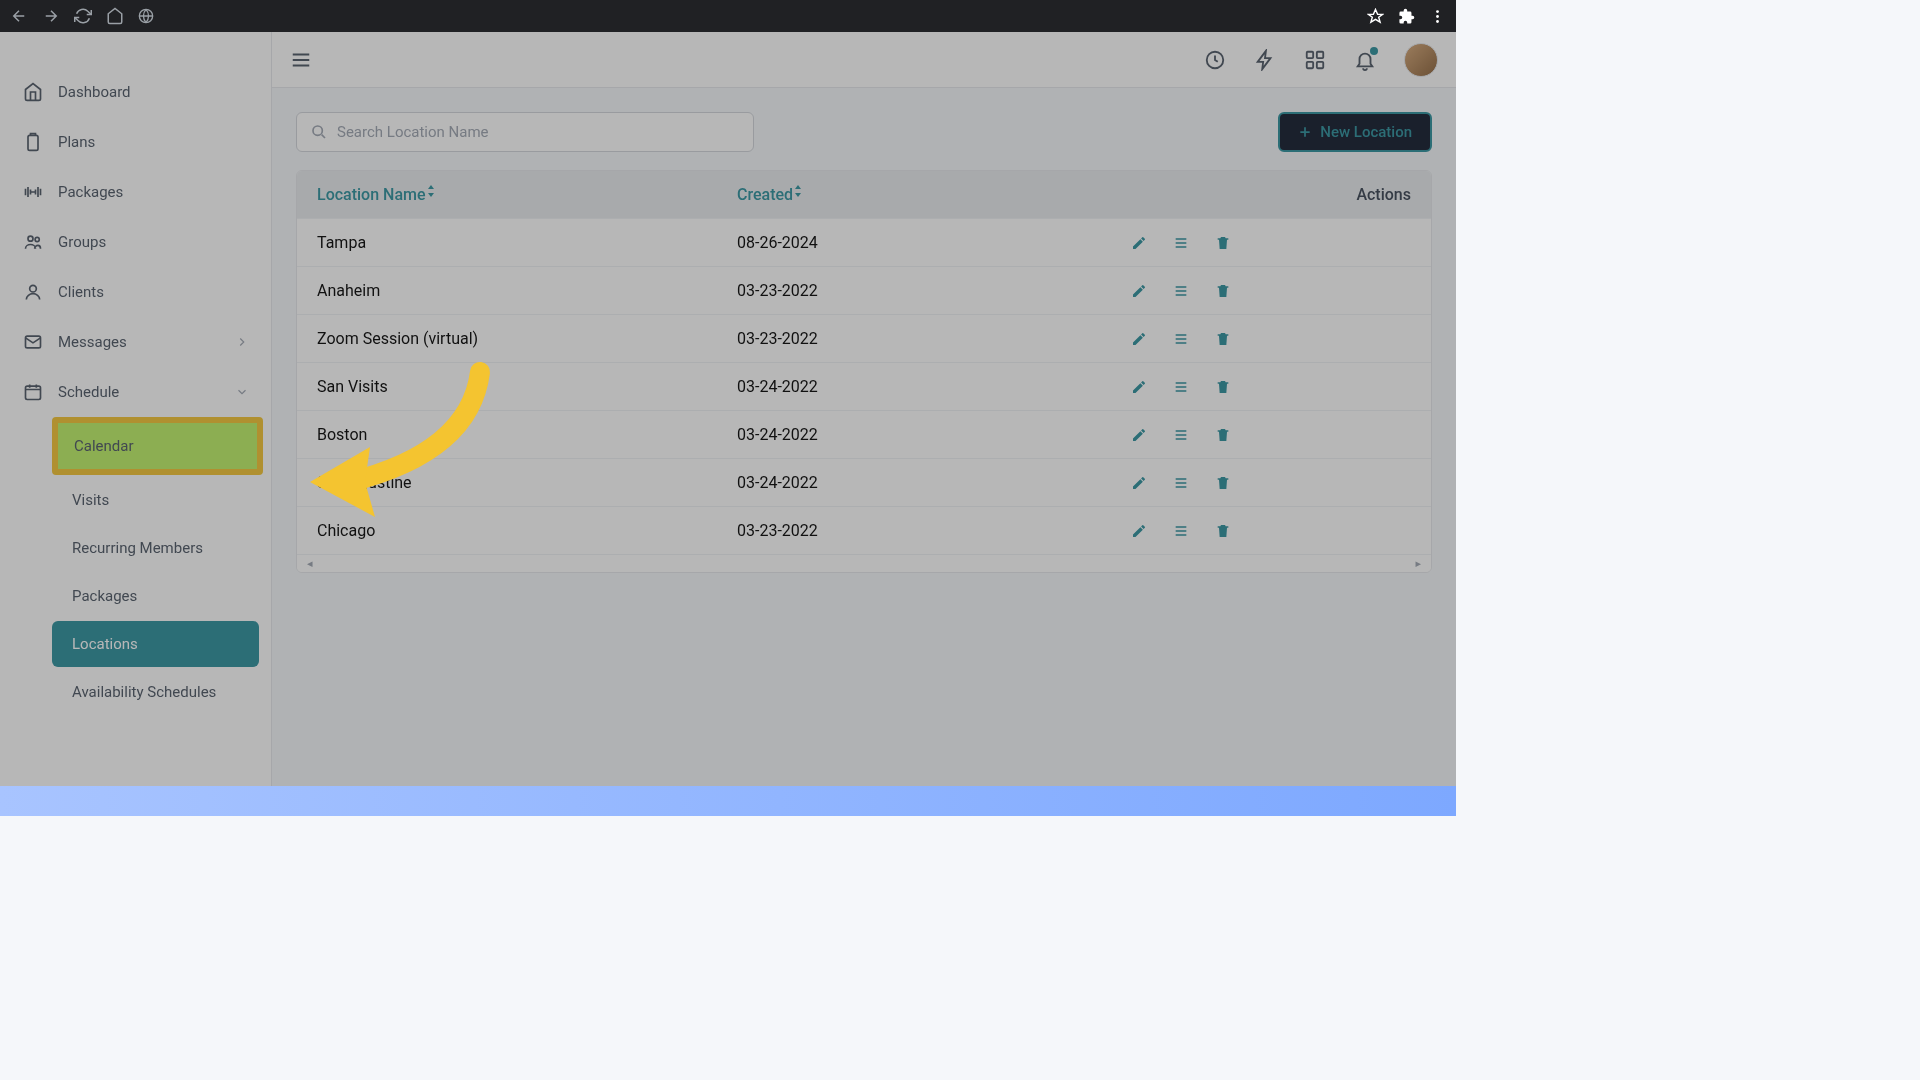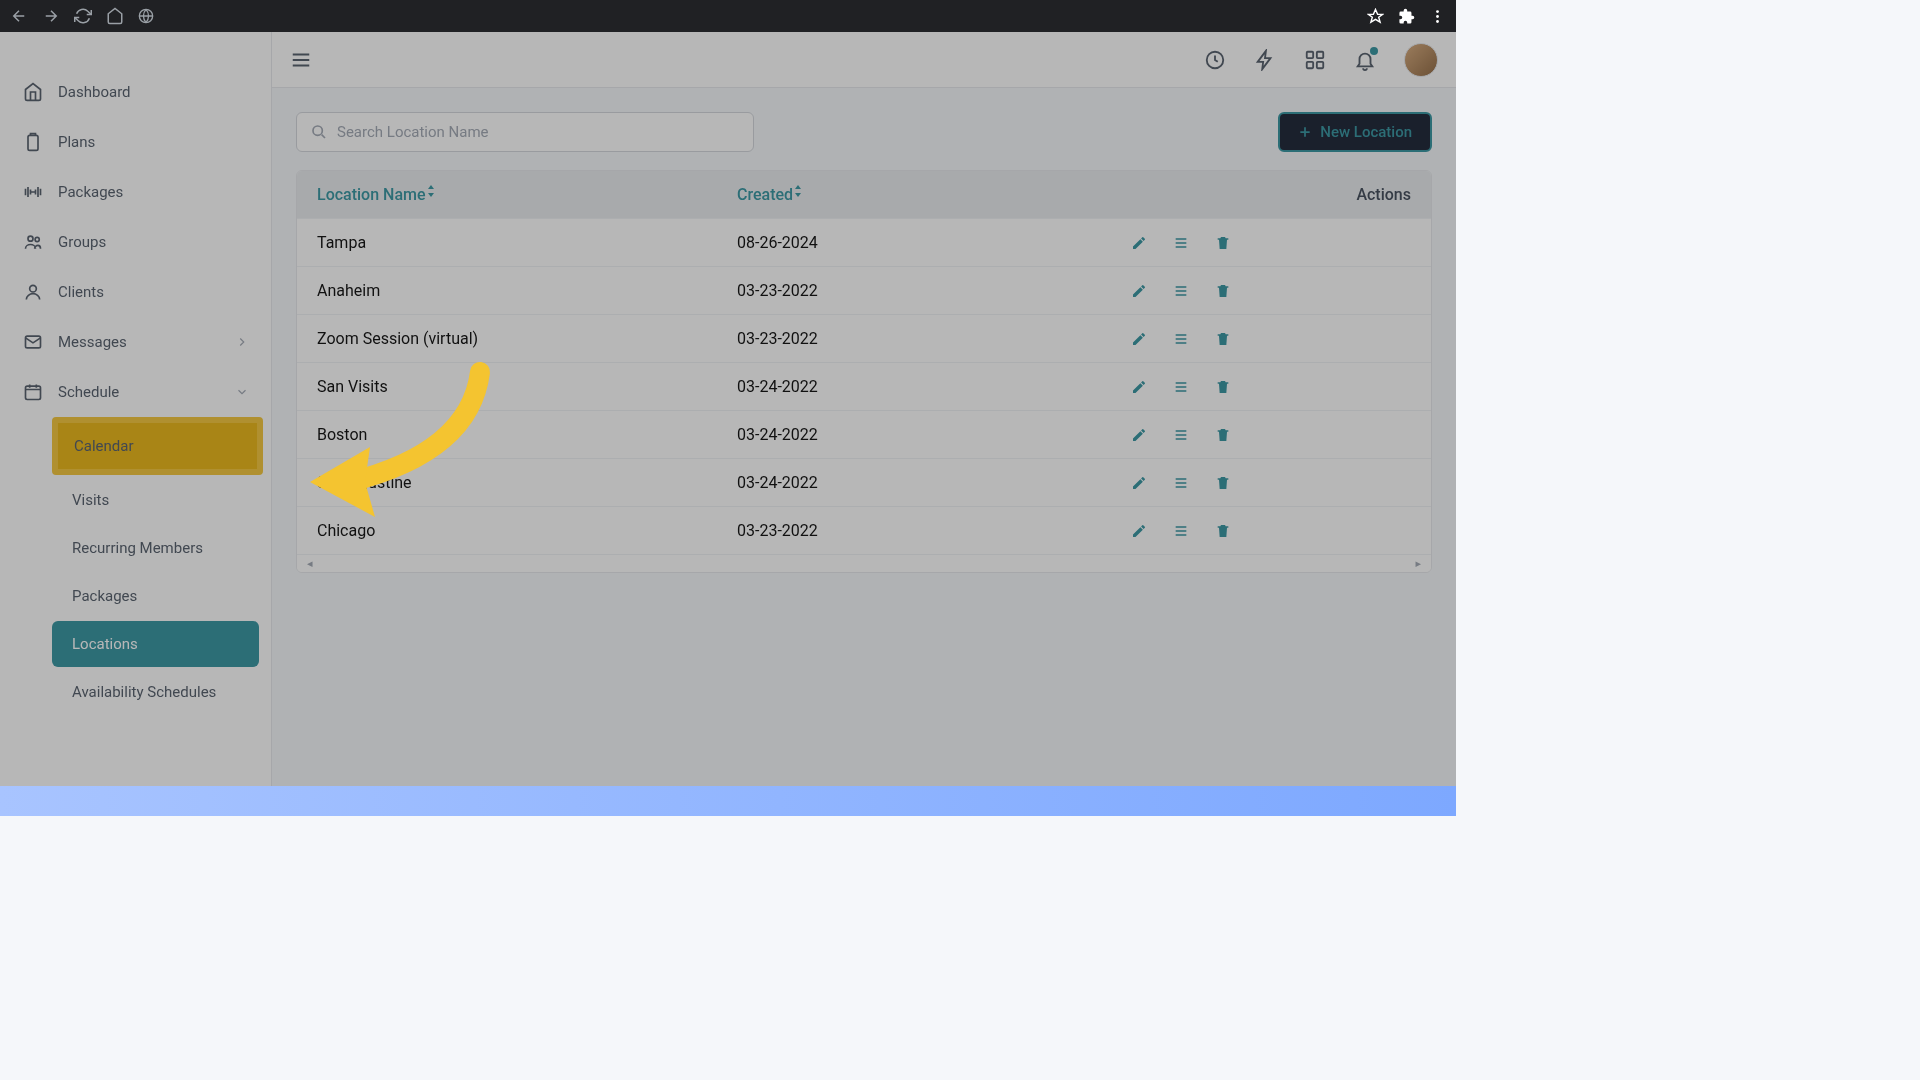--- a/index.html
+++ b/index.html
@@ -15,21 +15,21 @@
 
 .app { display: flex; height: calc(816px - 32px - 30px); position: relative; }
 .sidebar { width: 272px; background: #fff; border-right: 1px solid #e5e7eb; padding-top: 35px; }
 .sidebar-item { display: flex; align-items: center; gap: 14px; padding: 14px 22px; color: #4b5563; cursor: pointer; font-size: 15px; }
 .sidebar-item .icon { width: 22px; height: 22px; display: flex; align-items: center; justify-content: center; color: #4b5563; }
 .sidebar-item .chev { margin-left: auto; color: #9ca3af; }
 .sidebar-sub { padding-left: 52px; }
 .sidebar-sub-item { padding: 14px 20px; color: #4b5563; cursor: pointer; font-size: 15px; border-radius: 6px; margin: 2px 12px 2px 0; }
 .sidebar-sub-item.active { background: #2a8f9c; color: #fff; }
 .highlight-wrap { margin: 0 8px 0 52px; border: 6px solid #f4c430; border-radius: 4px; }
-.highlight-wrap .sidebar-sub-item { margin: 0; background: #eab308; border-radius: 0; padding: 14px 16px; }
+.highlight-wrap .sidebar-sub-item { margin: 0; background: #bef264; border-radius: 0; padding: 14px 16px; }
 
 .main { flex: 1; background: #f5f7fa; display: flex; flex-direction: column; }
 .topbar { height: 56px; background: #fff; border-bottom: 1px solid #e5e7eb; display: flex; align-items: center; padding: 0 18px; }
 .topbar .hamburger { cursor: pointer; color: #4b5563; }
 .topbar-right { margin-left: auto; display: flex; align-items: center; gap: 28px; }
 .topbar-right .tb-icon { color: #4b5563; cursor: pointer; position: relative; }
 .avatar { width: 34px; height: 34px; border-radius: 50%; background: linear-gradient(135deg, #d4a574, #8b6239); border: 1px solid #e5e7eb; }
 .notif-dot { position: absolute; top: -2px; right: -2px; width: 8px; height: 8px; background: #2a8f9c; border-radius: 50%; }
 
 .content { padding: 24px; }

